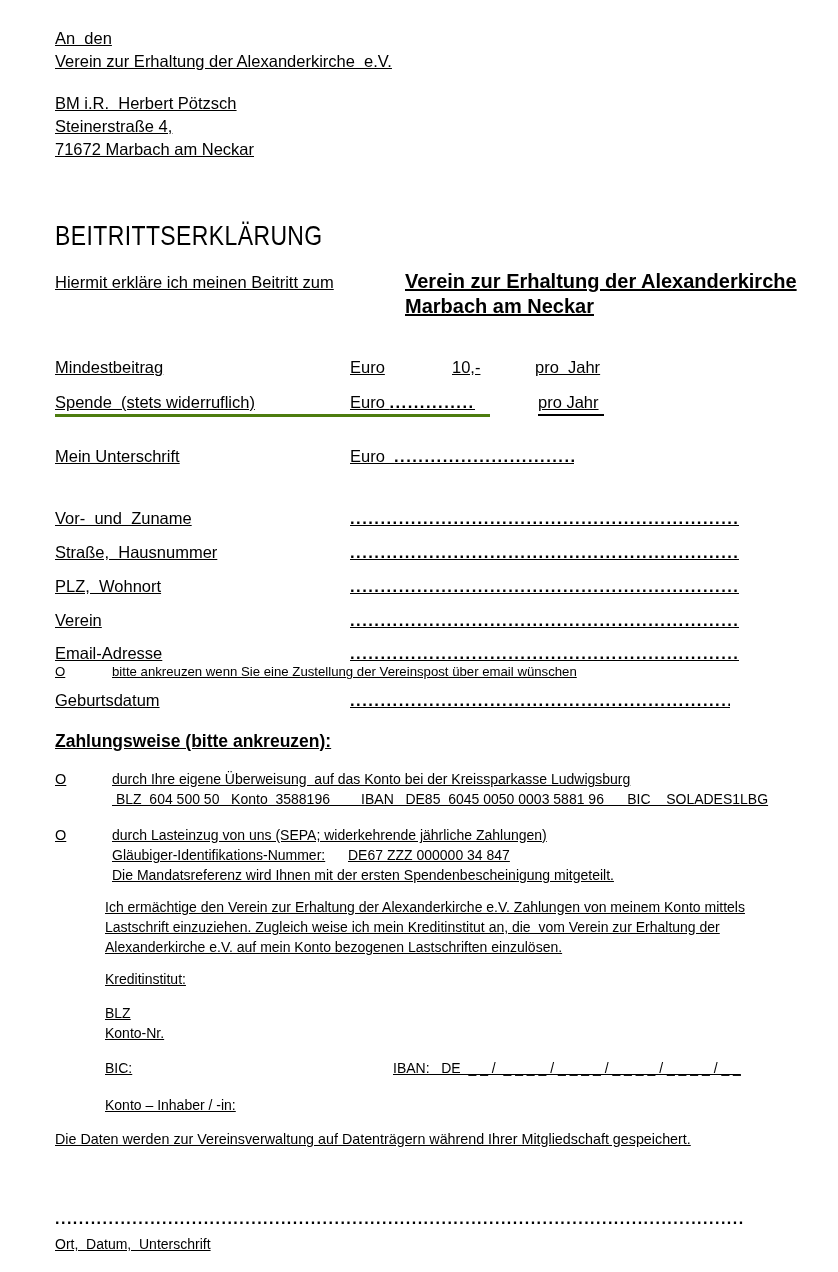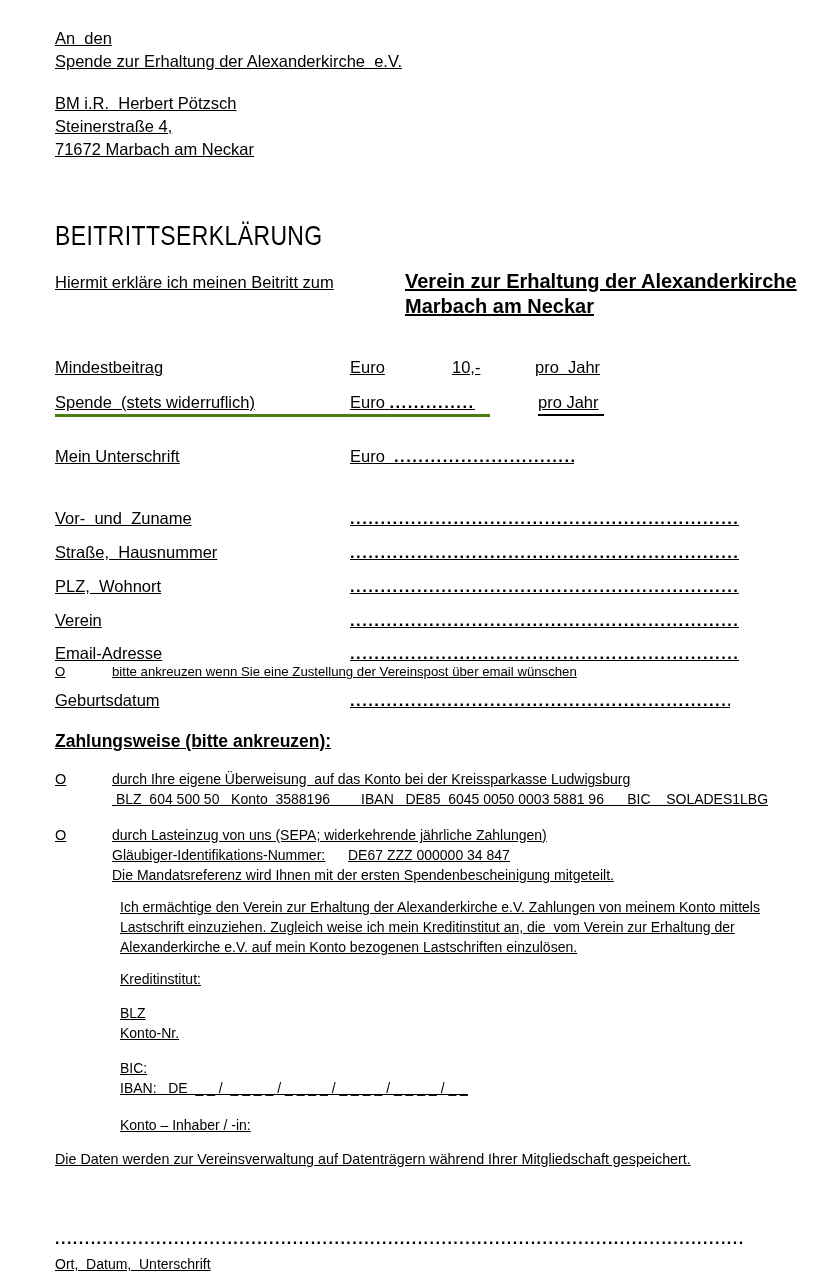--- a/index.html
+++ b/index.html
@@ -49,40 +49,40 @@
 
   .consent { font-size:13.2px; line-height:18px; }
   .obox { display:inline-block; width:57px; flex:0 0 auto; }
   .birth { margin-top:8px; }
 
   .payhead { margin-top:17px; font-weight:bold; font-size:17.5px; line-height:24px; }
   .opt { margin-top:16px; font-size:14px; line-height:20px; align-items:flex-start; }
   .opt .obox { font-size:14.5px; }
   .creditor-lbl { display:inline-block; width:236px; white-space:pre; flex:0 0 auto; }
 
-  .indent { margin-left:65px; font-size:14px; line-height:20px; }
+  .indent { margin-left:50px; font-size:14px; line-height:20px; }
   .mandate { margin-top:12px; }
   .bank { margin-top:12px; }
   .bankrow1 { margin-top:14px; display:flex; align-items:baseline;flex-direction:column; }
-  .bankrow2 { margin-top:15px; display:flex; align-items:baseline;flex-direction:column; }
+  .bankrow2 { margin-top:15px; display:flex; align-items:baseline; }
   .bank-lbl { display:inline-block; width:288px; white-space:pre; flex:0 0 auto; }
   .holder { margin-top:17px; }
 
   .privacy { margin-top:14px; font-size:14.3px; line-height:20px; }
   .sigdots { margin-top:59px; line-height:22px; }
   .siglabel { font-size:14px; line-height:18px; white-space:pre; }
 </style>
 </head>
 <body>
 
 <div class="page">
 
   <div>
     <div class="pre">An  den</div>
-    <div class="pre">Spende zur Erhaltung der Alexanderkirche  e.V.</div>
+    <div class="pre">Verein zur Erhaltung der Alexanderkirche  e.V.</div>
   </div>
 
   <div class="sender">
     <div class="pre">BM i.R.  Herbert Pötzsch</div>
     <div class="pre">Steinerstraße 4,</div>
     <div class="pre">71672 Marbach am Neckar</div>
   </div>
 
   <div class="title">
     <span>BEITRITTSERKLÄRUNG</span>

